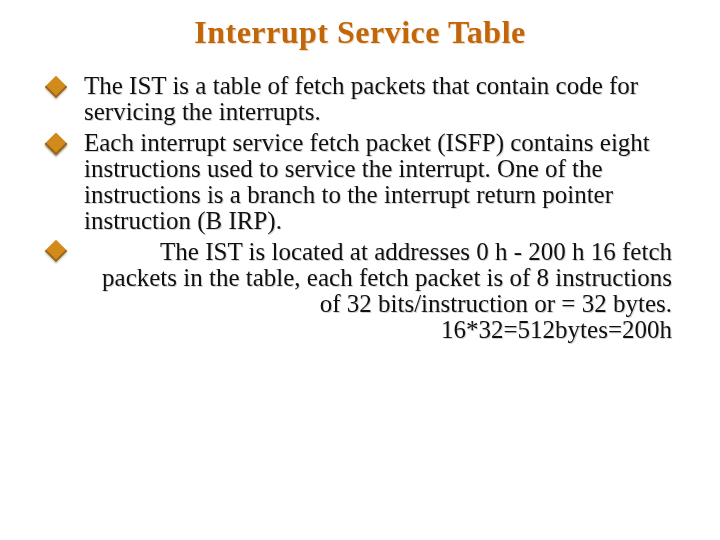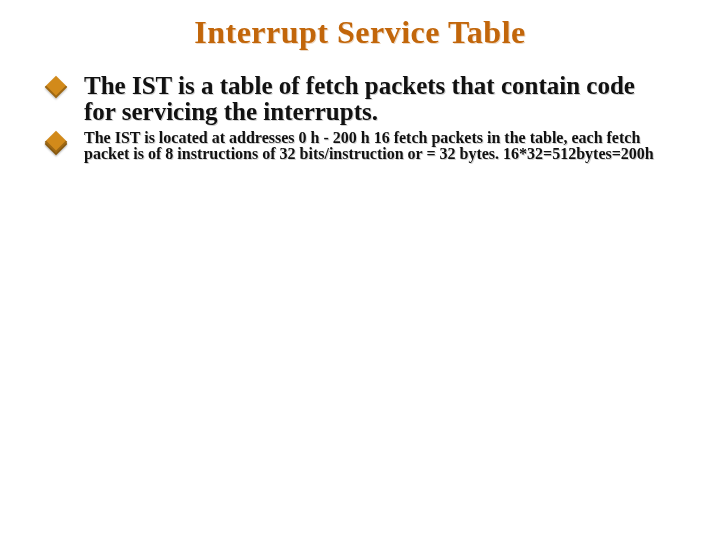--- a/index.html
+++ b/index.html
@@ -29,28 +29,29 @@
   ul.bullets {
     list-style: none;
     margin: 0;
     padding: 0 8px 0 0;
   }
   ul.bullets > li {
     position: relative;
     padding-left: 44px;
     font-size: 25px;
     line-height: 1.05;
-    font-weight: bold;
+    font-weight: normal;
     color: #111;
     margin-bottom: 4px;
     text-shadow: 1px 1px 0 rgba(0,0,0,0.18);
   }
   ul.bullets > li.sub {
-    font-size: 16px;
+    font-size: 25px;
     margin-top: 2px;
+    text-align: right;
   }
   .diamond {
     position: absolute;
     left: 8px;
     top: 6px;
     width: 16px;
     height: 16px;
     background: #d28a1a;
     transform: rotate(45deg);
     box-shadow: inset -2px -2px 0 rgba(0,0,0,0.25), 1px 1px 2px rgba(0,0,0,0.25);
@@ -65,18 +66,22 @@
 <div class="slide">
   <h1 class="title">Interrupt Service Table</h1>
   <ul class="bullets">
     <li>
       <span class="diamond"></span>
       <span>The IST is a table of fetch packets that contain code for servicing the interrupts.</span>
     </li>
     <li>
       <span class="diamond"></span>
     </li>
+    <li>
+      <span class="diamond"></span>
+      <span>Each interrupt service fetch packet (ISFP) contains eight instructions used to service the interrupt.  One of the instructions is a branch to the interrupt return pointer instruction (B IRP).</span>
+    </li>
     <li class="sub">
       <span class="diamond"></span>
       <span>The IST is located at addresses 0 h - 200 h 16 fetch packets in the table, each fetch packet is of 8 instructions of 32 bits/instruction or = 32 bytes.  16*32=512bytes=200h</span>
     </li>
   </ul>
 </div>
 
 </body></html>

